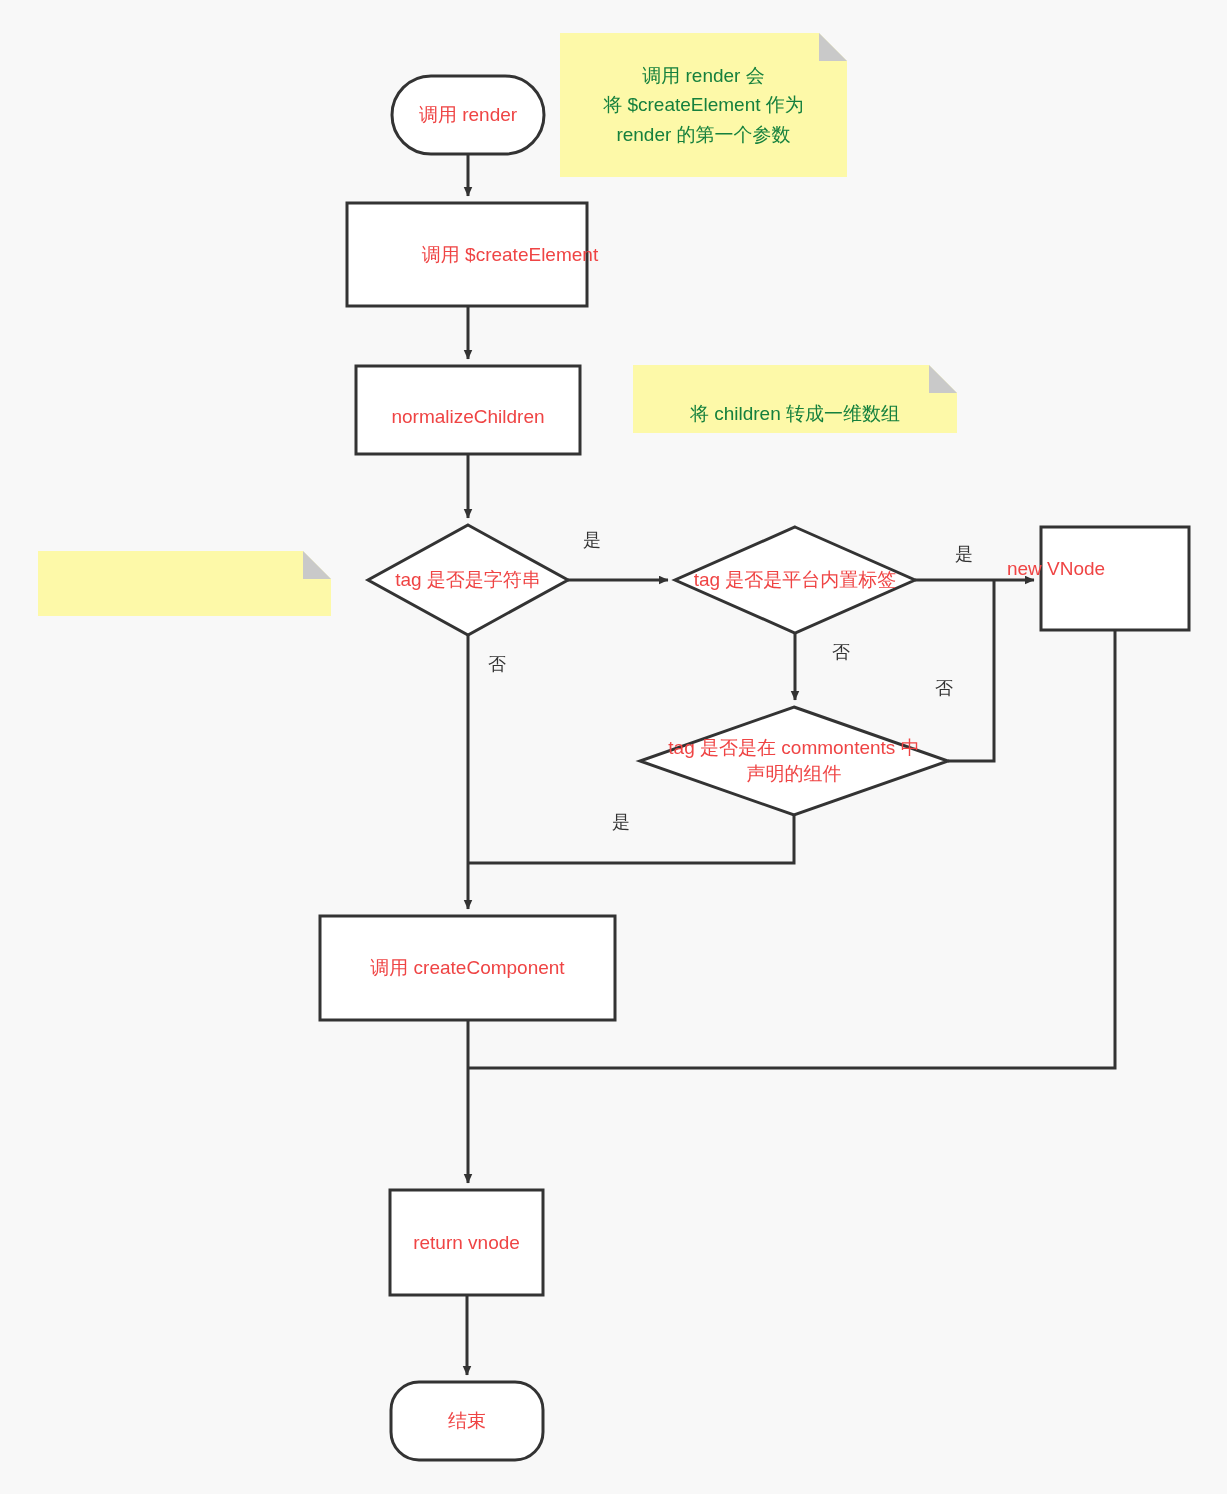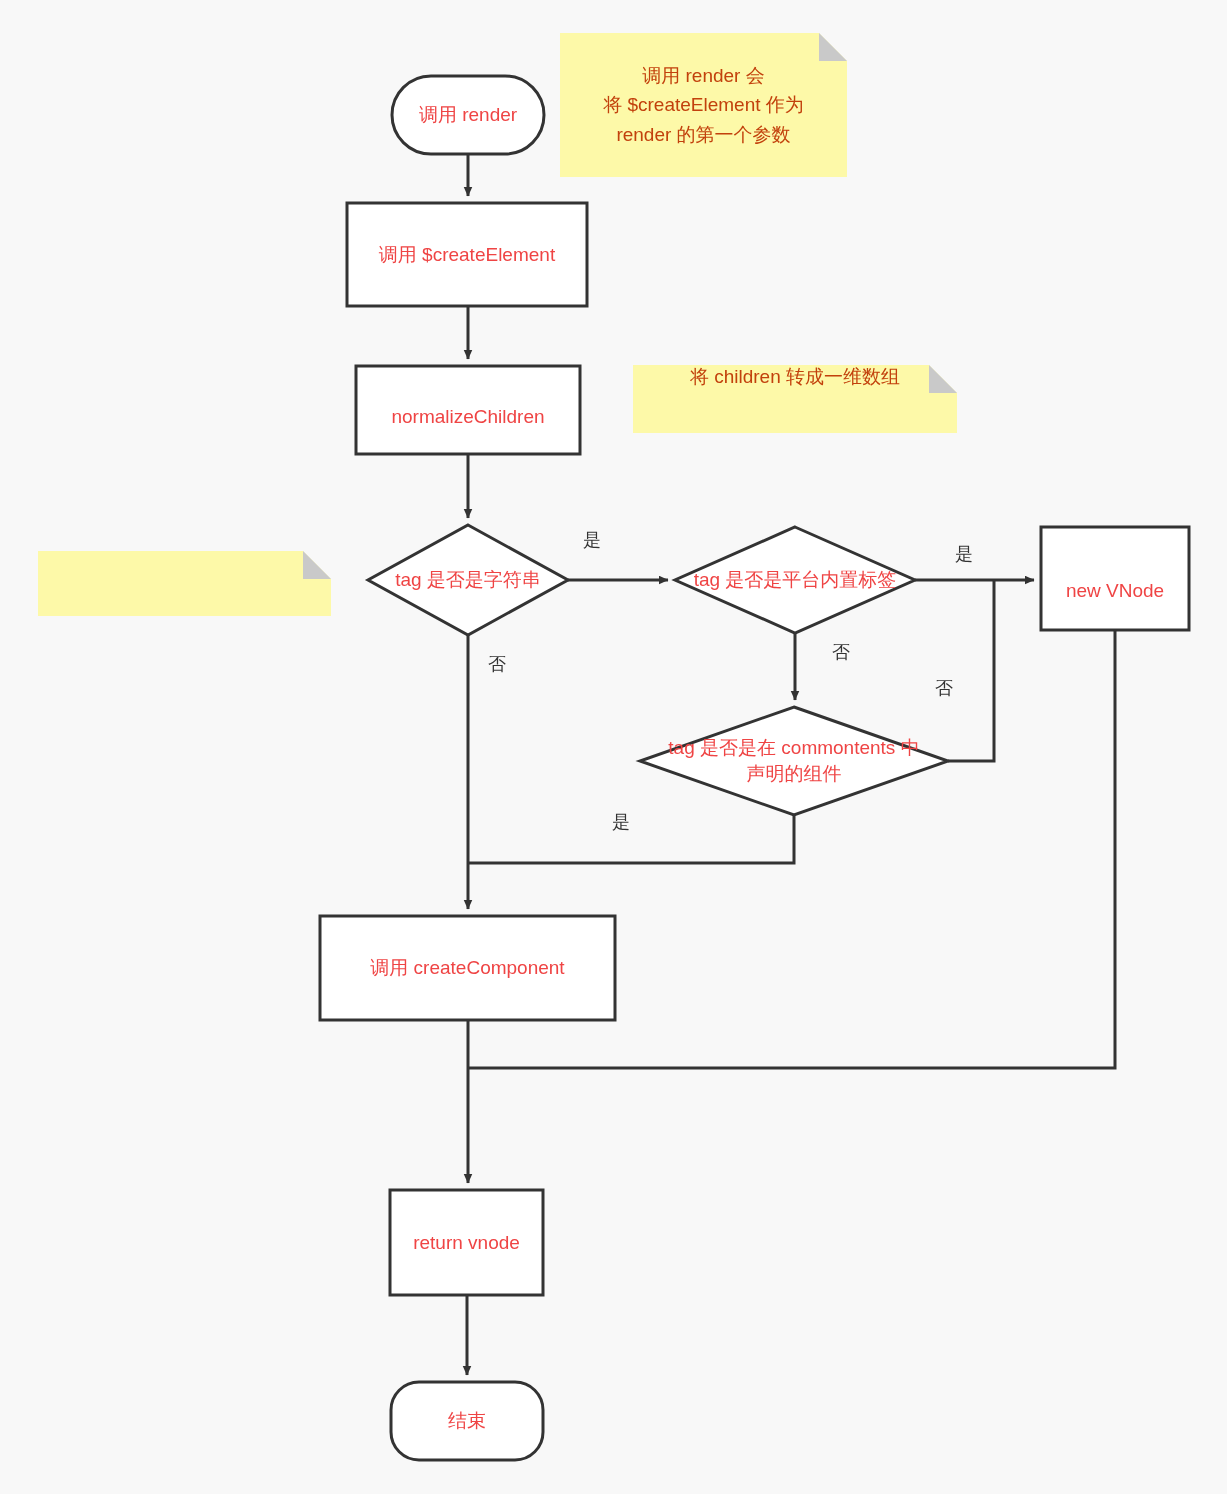--- a/index.html
+++ b/index.html
@@ -41,21 +41,21 @@
     line-height: 1.2;
     white-space: pre;
     text-align: center;
   }
   .note-label {
     position: absolute;
     display: flex;
     align-items: center;
     justify-content: center;
     text-align: center;
-    color: #c2410c;
+    color: #15803d;
     font-size: 19px;
     line-height: 1.55;
     white-space: pre-line;
     pointer-events: none;
   }
 </style>
 </head>
 <body>
 
 <div id="canvas">
@@ -116,32 +116,32 @@
 
     <path d="M633,365 L929,365 L957,393 L957,433 L633,433 z" fill="#fdf9a8"></path>
     <path d="M929,365 L957,393 L929,393 z" fill="#c9c9c9"></path>
 
     <path d="M38,551 L303,551 L331,579 L331,616 L38,616 z" fill="#fdf9a8"></path>
     <path d="M303,551 L331,579 L303,579 z" fill="#c9c9c9"></path>
   </svg>
 
   <div class="node-label" style="left:392px; top:76px; width:152px; height:78px;">调用 render</div>
 
-  <div class="node-label" style="left:347px; top:203px; width:240px; height:103px;">调用 $createElement</div>
+  <div class="node-label" style="left:347px; top:203px; width:240px; height:103px;padding-left:43px;">调用 $createElement</div>
 
   <div class="node-label" style="left:356px; top:366px; width:224px; height:88px;margin-top:7px;">normalizeChildren</div>
 
   <div class="node-label" style="left:358px; top:555px; width:220px; height:50px;">tag 是否是字符串</div>
 
   <div class="node-label" style="left:670px; top:556px; width:250px; height:48px;">tag 是否是平台内置标签</div>
 
   <div class="node-label" style="left:644px; top:730px; width:300px; height:62px;">tag 是否是在 commontents 中
 声明的组件</div>
 
-  <div class="node-label" style="left:1041px; top:527px; width:148px; height:83px;margin-top:22px;">new VNode</div>
+  <div class="node-label" style="left:982px; top:527px; width:148px; height:83px;">new VNode</div>
 
   <div class="node-label" style="left:320px; top:916px; width:295px; height:104px;">调用 createComponent</div>
 
   <div class="node-label" style="left:390px; top:1190px; width:153px; height:105px;">return vnode</div>
 
   <div class="node-label" style="left:391px; top:1382px; width:152px; height:78px;">结束</div>
 
   <div class="edge-label" style="left:578px; top:530px; width:28px;">是</div>
 
   <div class="edge-label" style="left:483px; top:654px; width:28px;">否</div>
@@ -151,16 +151,16 @@
   <div class="edge-label" style="left:827px; top:642px; width:28px;">否</div>
 
   <div class="edge-label" style="left:930px; top:678px; width:28px;">否</div>
 
   <div class="edge-label" style="left:607px; top:812px; width:28px;">是</div>
 
   <div class="note-label" style="left:566px; top:40px; width:275px; height:130px;">调用 render 会
 将 $createElement 作为
 render 的第一个参数</div>
 
-  <div class="note-label" style="left:637px; top:344px; width:316px; height:66px;">将 children 转成一维数组</div>
+  <div class="note-label" style="left:637px; top:381px; width:316px; height:66px;">将 children 转成一维数组</div>
 
 
 </div>
 
 </body></html>

